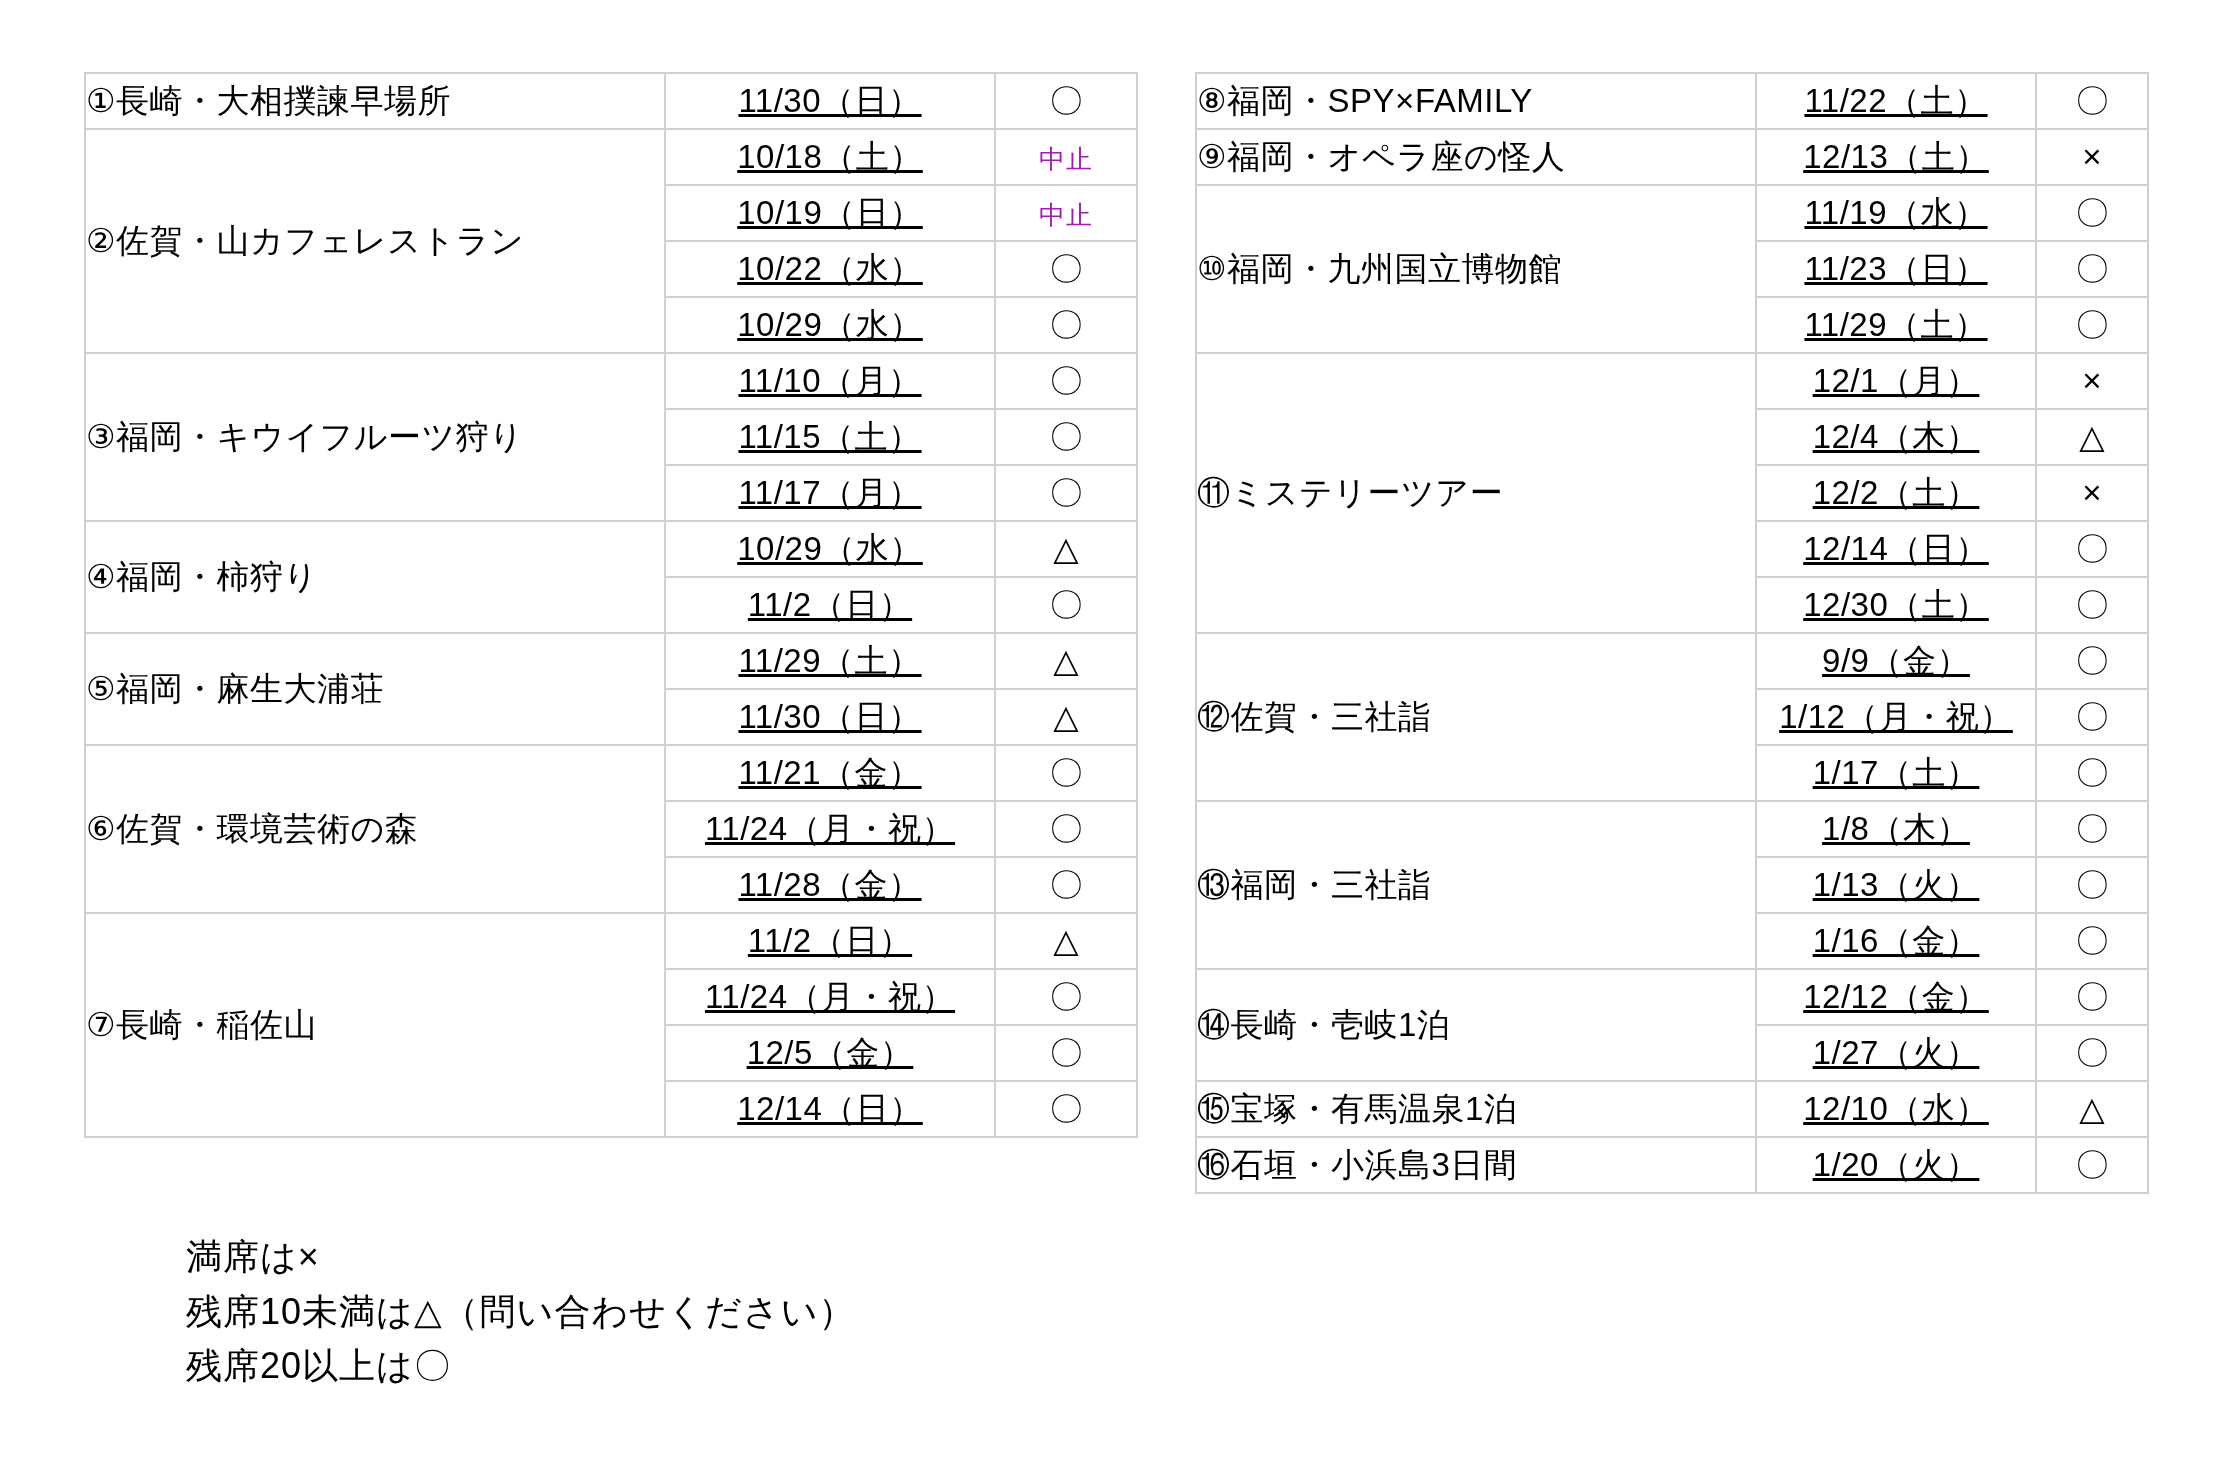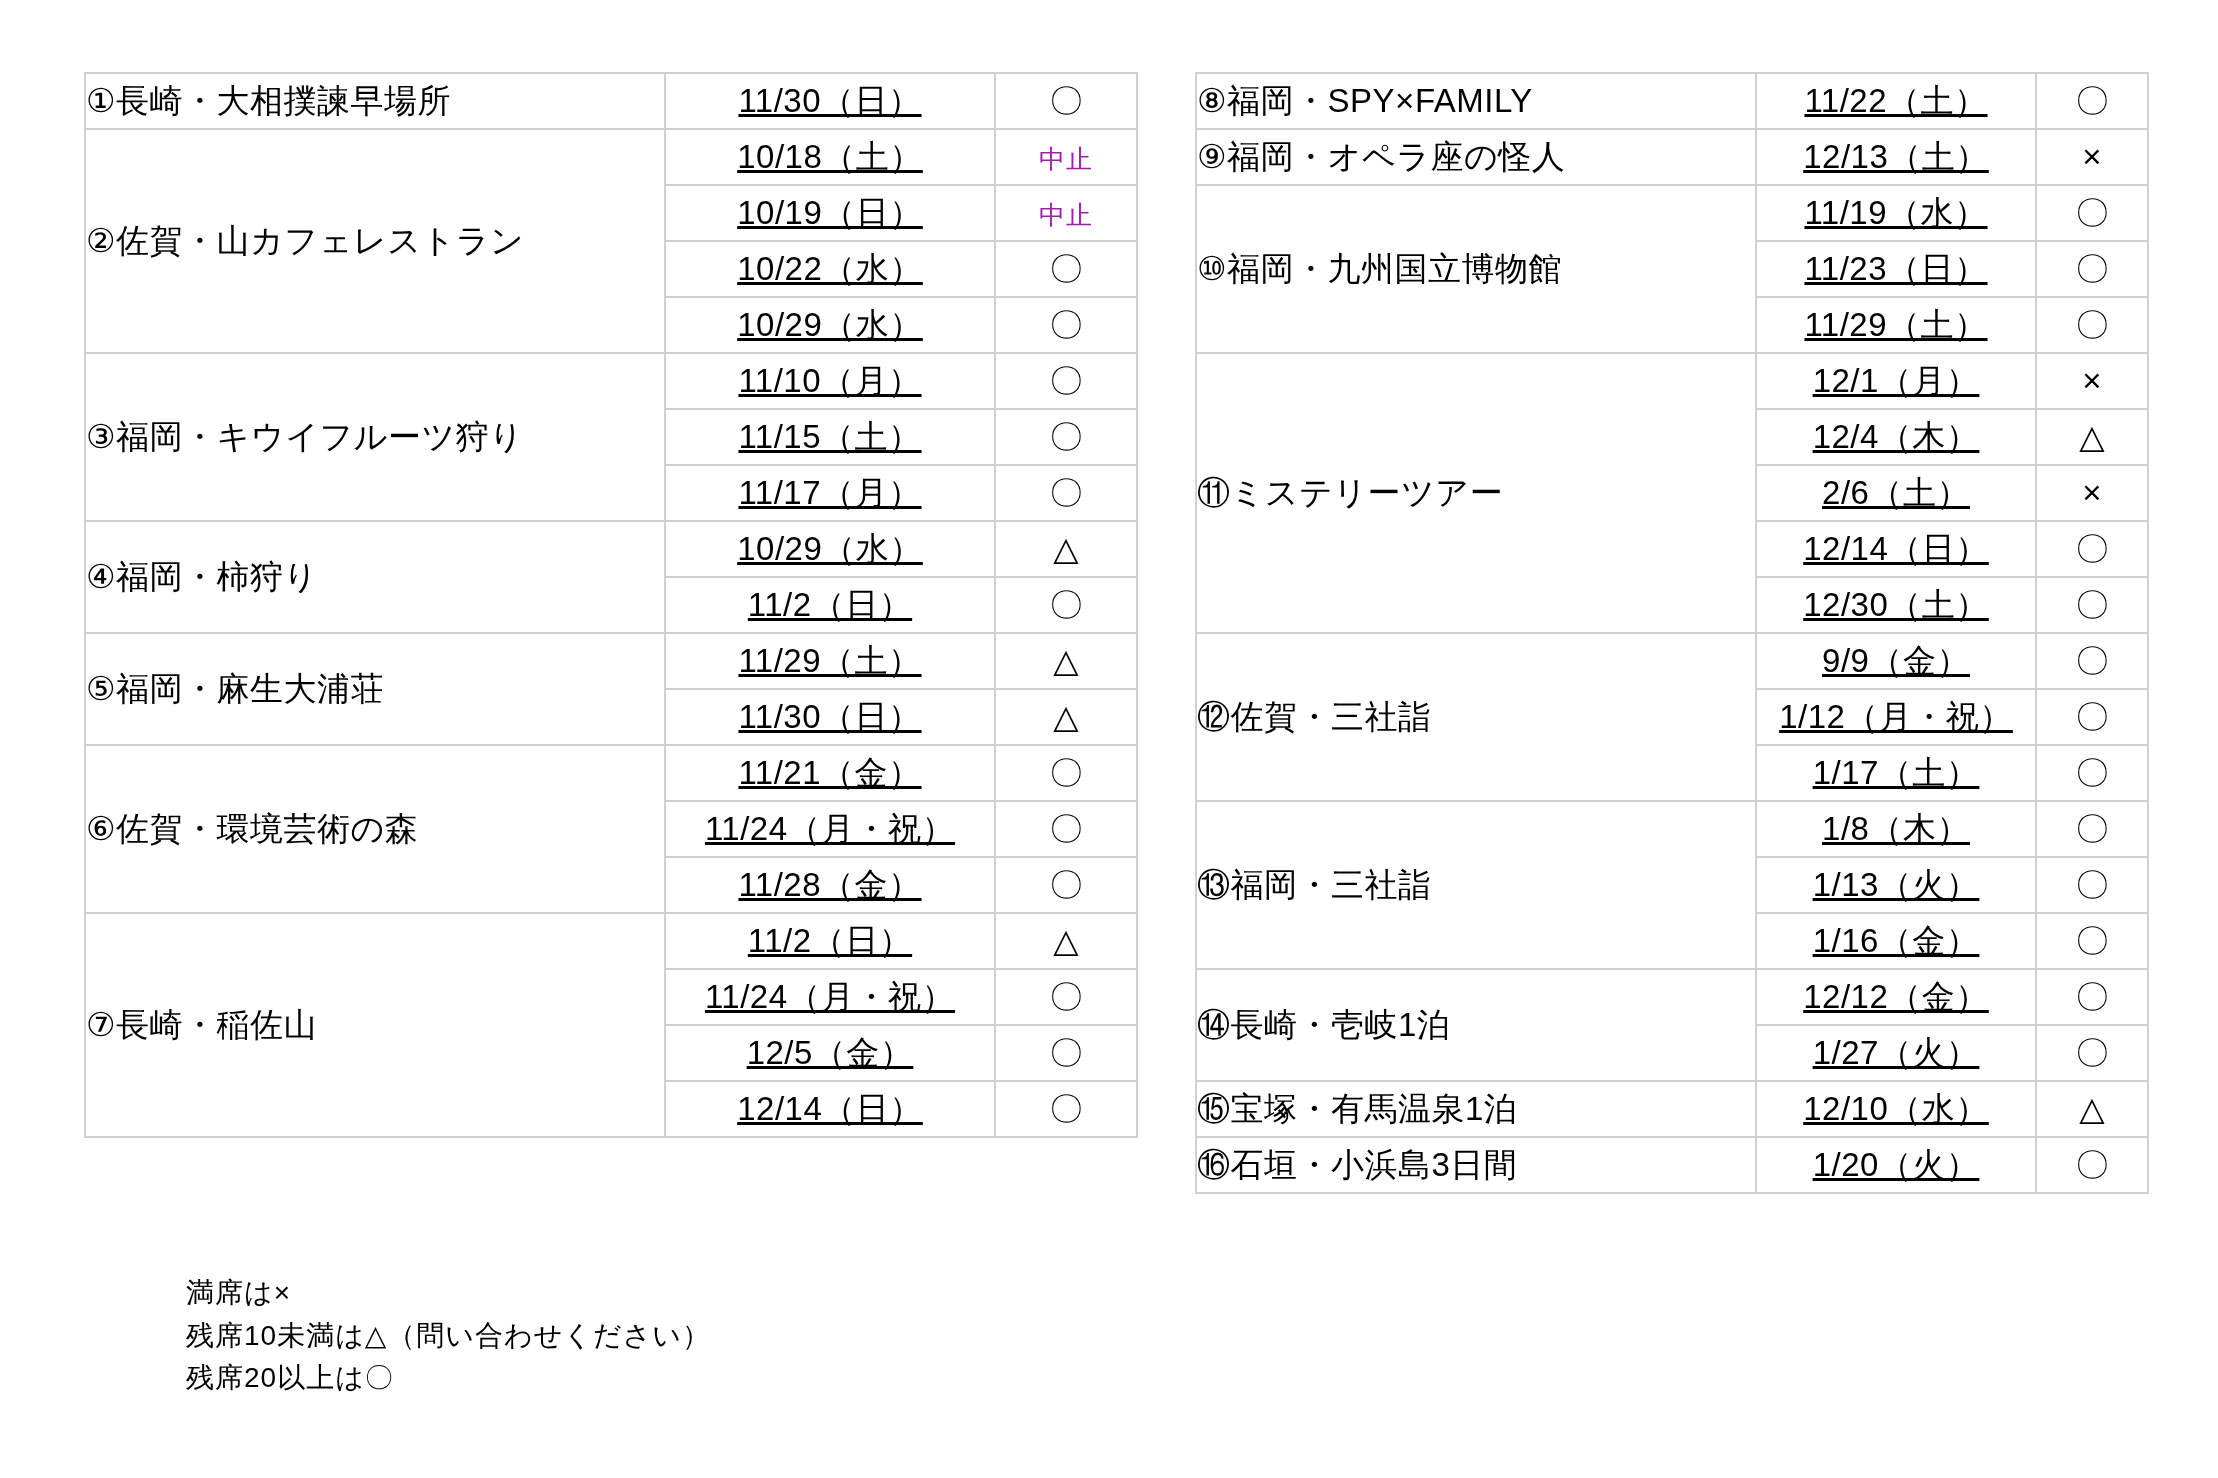--- a/index.html
+++ b/index.html
@@ -79,24 +79,23 @@
   .table-left col.c-stat { width: 142px; }
   
   .table-right col.c-name { width: 560px; }
   .table-right col.c-date { width: 280px; }
   .table-right col.c-stat { width: 112px; }
 
   .legend {
     position: absolute;
     left: 186px;
     top: 1230px;
-    font-size: 28px;
+    font-size: 36px;
     line-height: 1.52;
     letter-spacing: 1px;
-    margin-top: 42px;
   }
   .legend div {
     white-space: nowrap;
   }
 </style>
 </head>
 <body>
 
 <div class="sheet">
 
@@ -229,21 +228,21 @@
           <tr>
             <td class="tour-name" rowspan="5">⑪ミステリーツアー</td>
             <td class="date-cell">12/1（月）</td>
             <td class="status-cell"><span class="status-x">×</span></td>
           </tr>
           <tr>
             <td class="date-cell">12/4（木）</td>
             <td class="status-cell"><span class="status-tri">△</span></td>
           </tr>
           <tr>
-            <td class="date-cell">2/6（土）</td>
+            <td class="date-cell">12/2（土）</td>
             <td class="status-cell"><span class="status-x">×</span></td>
           </tr>
           <tr>
             <td class="date-cell">12/14（日）</td>
             <td class="status-cell"><span class="status-circle">〇</span></td>
           </tr>
           <tr>
             <td class="date-cell">12/30（土）</td>
             <td class="status-cell"><span class="status-circle">〇</span></td>
           </tr>

